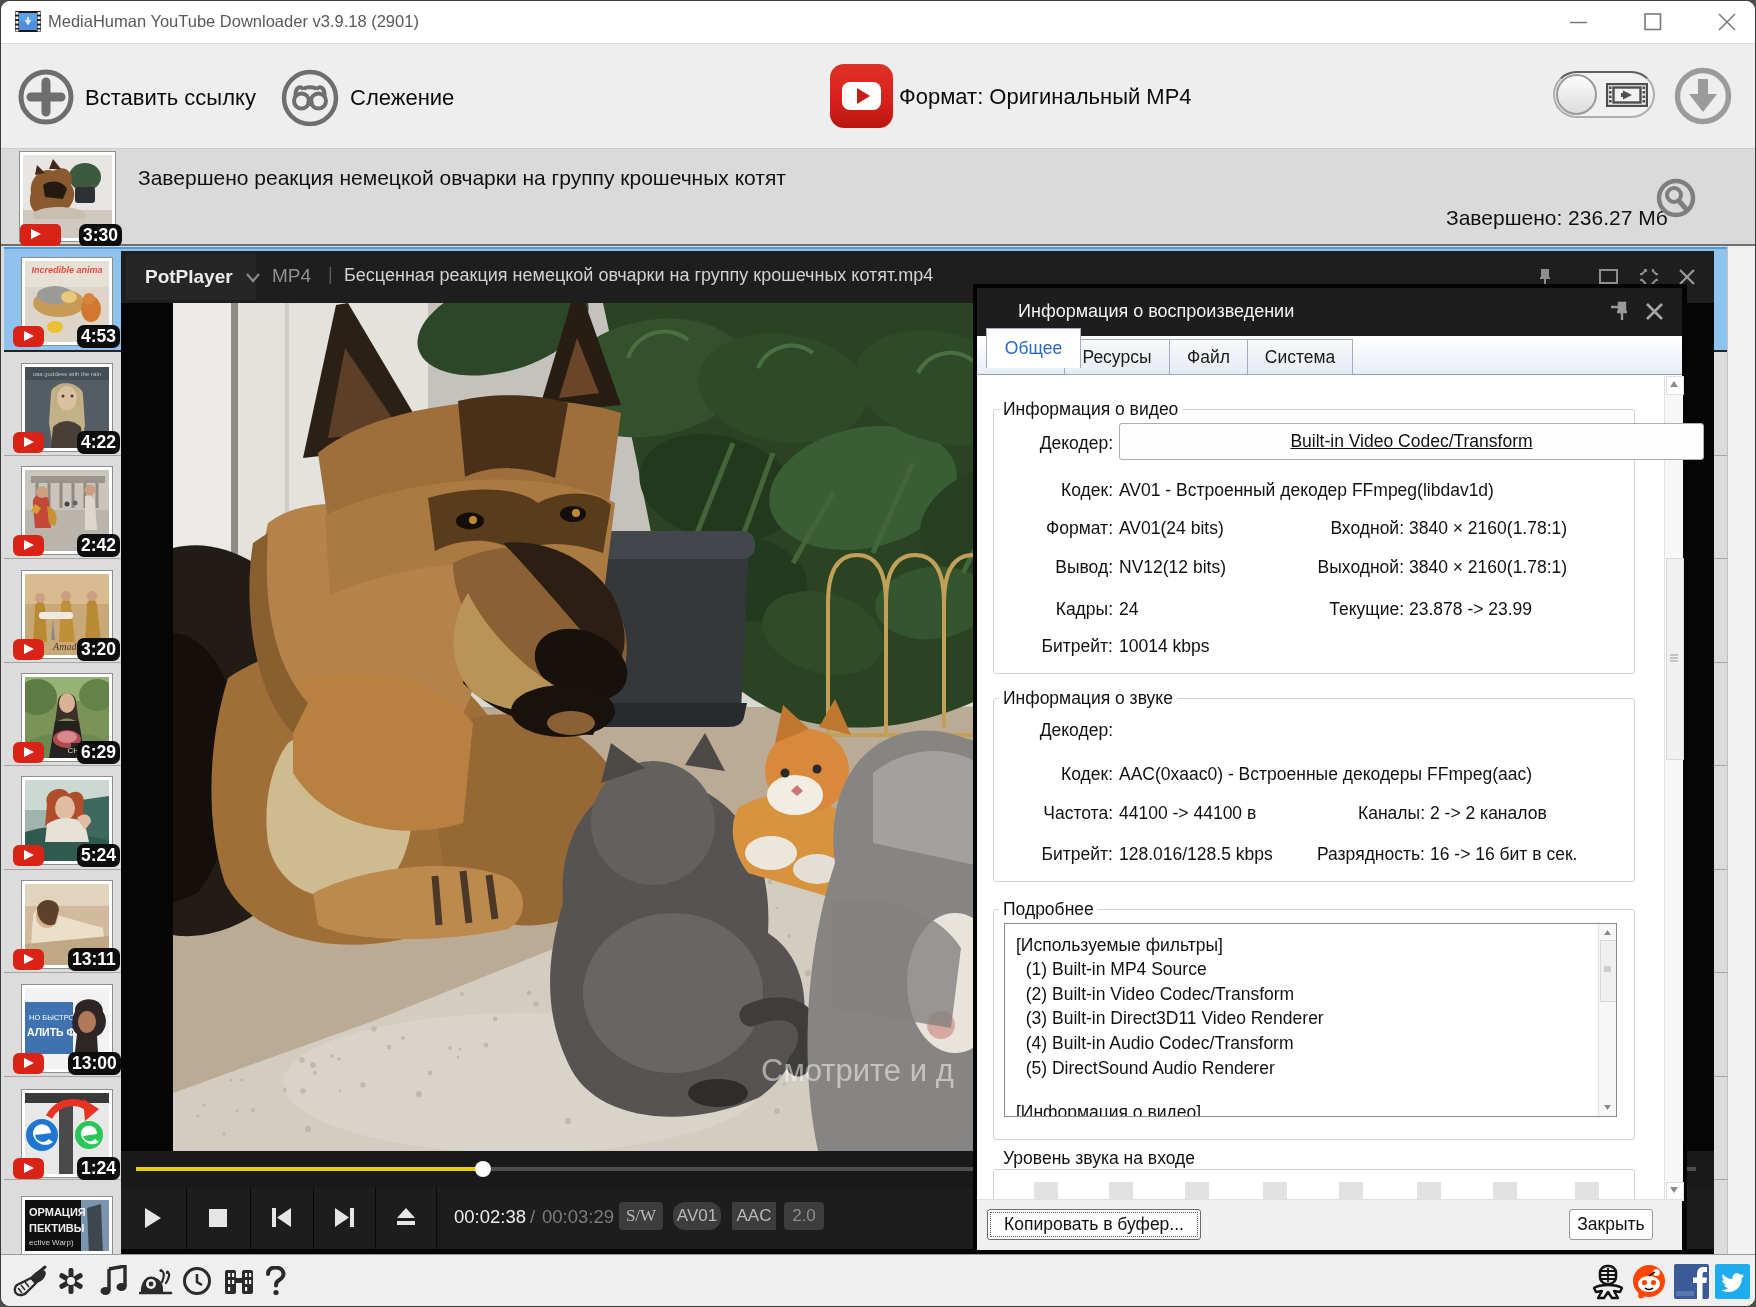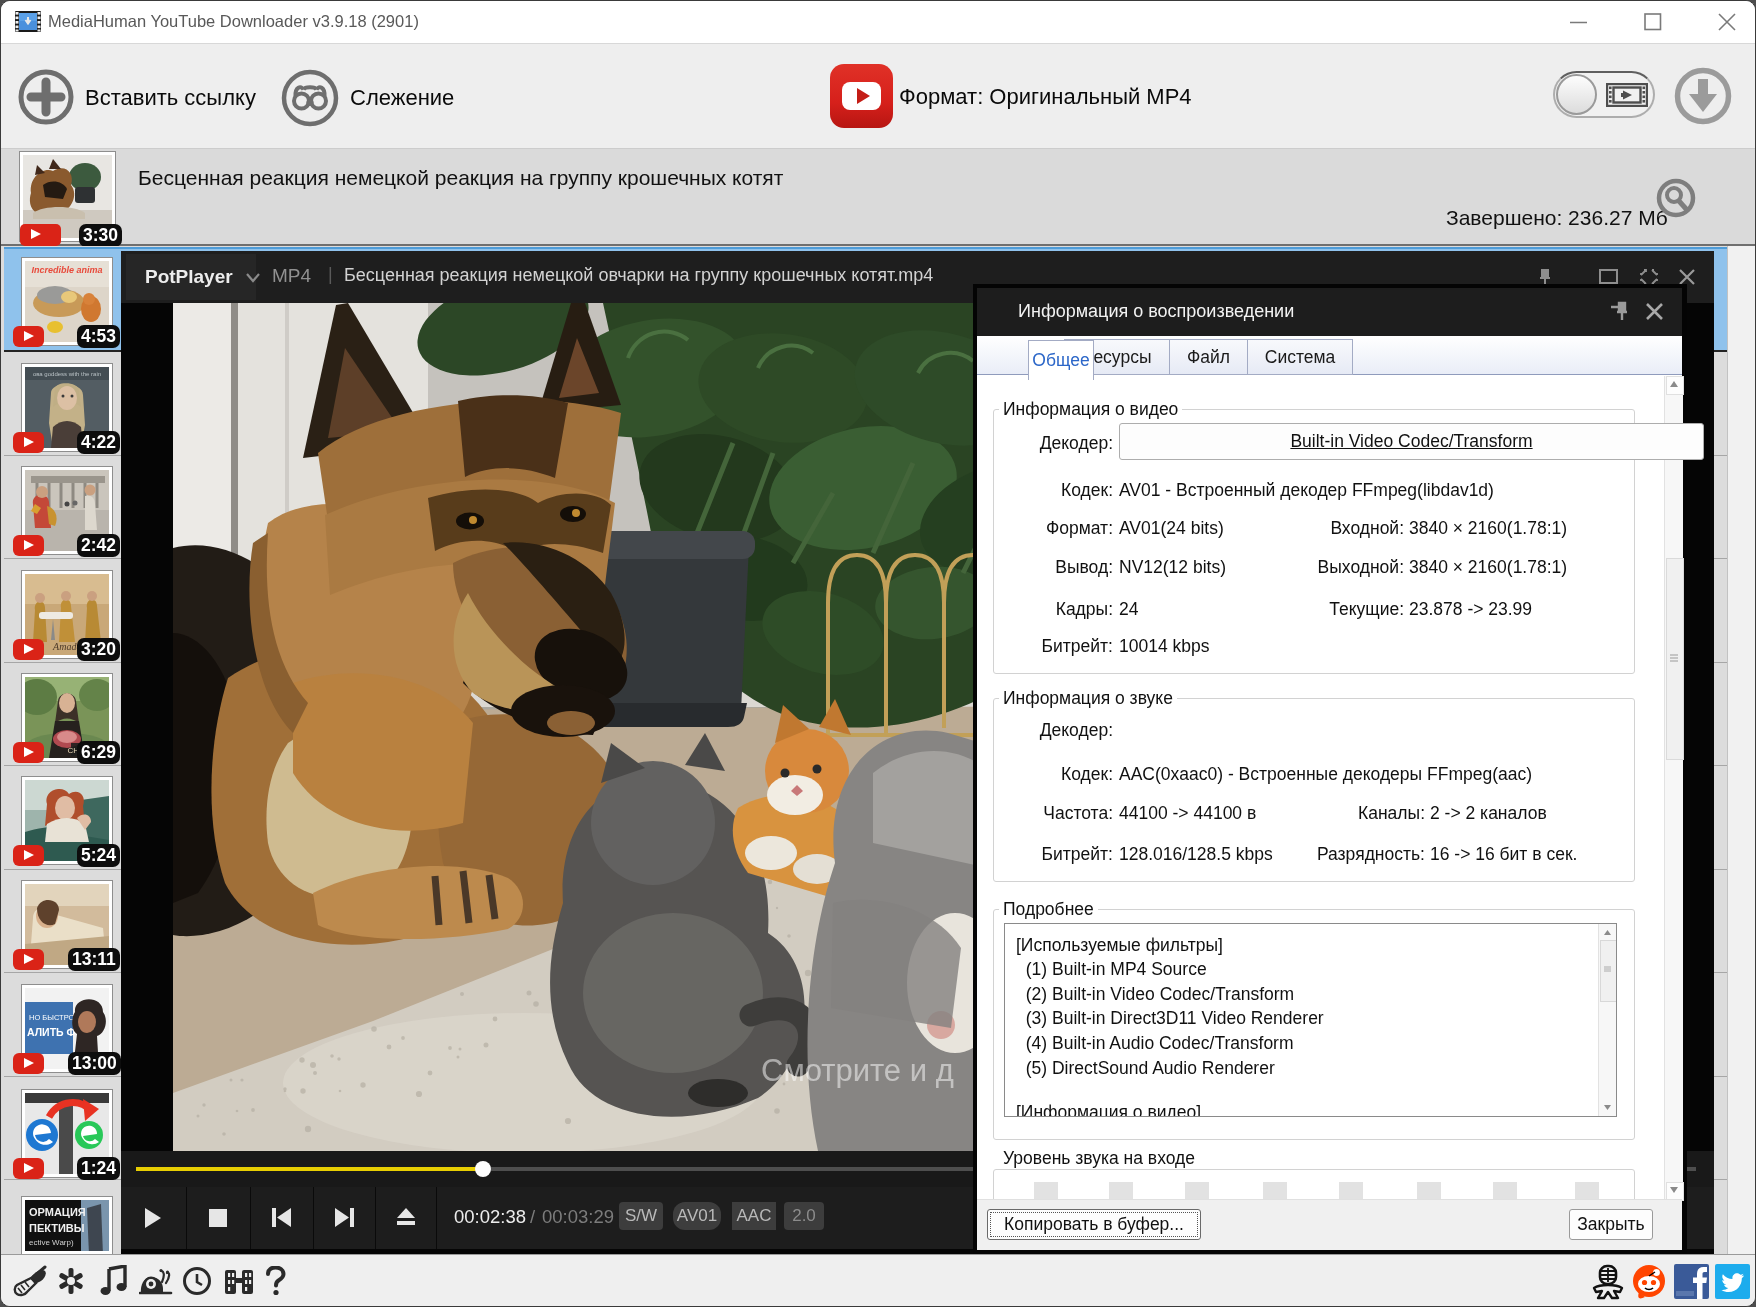--- a/index.html
+++ b/index.html
@@ -121,21 +121,21 @@
     <path d="M8 38 C6 22 20 12 30 16 C42 8 52 18 48 30 C56 40 48 56 36 58 L14 58 C6 54 6 44 8 38 Z" fill="#8a5a2e"></path>
     <path d="M26 14 L30 4 L38 14 Z" fill="#41281a"></path>
     <path d="M12 20 L14 10 L22 18 Z" fill="#41281a"></path>
     <path d="M20 30 C28 24 40 26 44 34 L40 44 L22 42 Z" fill="#241a12"></path>
     <path d="M10 58 C20 50 52 50 62 58 L62 64 L10 64 Z" fill="#c9bfae"></path>
    </svg>
   </div>
  </div>
  <div class="playbadge" style="left:19px;top:75px;width:41px;height:22px;border-radius:5px;"></div>
  <div class="durbadge" style="left:78px;top:75px;">3:30</div>
- <div class="abs dtext" style="left:137px;top:17px;font-size:21px;">Бесценная реакция немецкой реакция на группу крошечных котят</div>
+ <div class="abs dtext" style="left:137px;top:17px;font-size:21px;">Завершено реакция немецкой овчарки на группу крошечных котят</div>
  <div class="abs dtext" style="left:1445px;top:57px;font-size:21px;">Завершено: 236.27 Мб</div>
  <svg class="abs" style="left:1655px;top:29px" width="40" height="40" viewBox="0 0 40 40">
   <circle cx="20" cy="20" r="17" fill="none" stroke="#7e7e7e" stroke-width="4.5"></circle>
   <circle cx="18" cy="17" r="7" fill="none" stroke="#7e7e7e" stroke-width="4"></circle>
   <path d="M23 23 L31 32" stroke="#7e7e7e" stroke-width="5"></path>
  </svg>
 </div>
 <div id="plist">
  <div class="abs" style="left:1726px;top:0;width:28px;height:1008px;background:#f1f1f1;border-left:1px solid #c2c2c2;"></div>
  <div class="rowline" style="top:1px;height:105px;background:#8fc2ec;border-top:2px solid #4e9cd8;border-bottom:2px solid #242424;"></div>
@@ -565,39 +565,39 @@
           <path d="M16 0 h4 v19 h-4 Z" fill="#e6e6e6"></path>
           <path d="M1 0 L15 9.5 L1 19 Z" fill="#e6e6e6"></path>
         </svg>
   <svg class="abs" style="left:275px;top:20px" width="20" height="20" viewBox="0 0 20 20">
           <path d="M10 1 L19 11 L1 11 Z" fill="#e6e6e6"></path>
           <rect x="1" y="14" width="18" height="4" fill="#e6e6e6"></rect>
         </svg>
   <div class="abs" style="left:333px;top:19px;font-size:18.5px;color:#ededed;">00:02:38</div>
   <div class="abs" style="left:409px;top:19px;font-size:18.5px;color:#7c7c7c;">/</div>
   <div class="abs" style="left:421px;top:19px;font-size:18.5px;color:#7c7c7c;">00:03:29</div>
-  <div class="abs" style="left:498px;top:15px;width:44px;height:28px;background:#3d3d3d;border-radius:4px;color:#b9b9b9;font-size:17px;text-align:center;line-height:28px;">S/W</div>
+  <div class="abs" style="left:498px;top:15px;width:44px;height:28px;background:#3d3d3d;border-radius:4px;color:#b9b9b9;font-size:17px;text-align:center;line-height:28px;font-family:Liberation Serif, serif;">S/W</div>
   <div class="abs" style="left:552px;top:15px;width:48px;height:28px;background:#3d3d3d;border-radius:12px;color:#b9b9b9;font-size:17px;text-align:center;line-height:28px;">AV01</div>
   <div class="abs" style="left:611px;top:15px;width:44px;height:28px;background:#3d3d3d;border-radius:0;color:#b9b9b9;font-size:17px;text-align:center;line-height:28px;">AAC</div>
   <div class="abs" style="left:663px;top:15px;width:40px;height:28px;background:#3d3d3d;border-radius:4px;color:#8c8c8c;font-size:17px;text-align:center;line-height:28px;">2.0</div>
  </div>
 </div>
 <div id="dlg">
       <div id="dlgc">
  <div class="abs" style="left:0;top:0;width:705px;height:48px;background:#1d1d1d;">
   <div class="abs" style="left:28px;top:13px;font-size:18px;font-weight:normal;color:#f2f2f2;margin-left:13px;">Информация о воспроизведении</div>
   <svg class="abs" style="left:632px;top:13px" width="24" height="22" viewBox="0 0 24 22">
             <path d="M10 2 L16 2 L16 11 L10 11 Z M8 11 L18 11 M13 11 L13 19 M2 6 L10 6" stroke="#9a9a9a" stroke-width="2.4" fill="#9a9a9a"></path>
           </svg>
   <svg class="abs" style="left:668px;top:14px" width="19" height="19" viewBox="0 0 19 19">
             <path d="M2 2 L17 17 M17 2 L2 17" stroke="#a8a8a8" stroke-width="2.6"></path>
           </svg>
  </div>
  <div class="abs" style="left:0;top:48px;width:705px;height:39px;background:linear-gradient(#ffffff,#e9edf7);border-bottom:1px solid #8f9bbc;box-sizing:border-box;"></div>
- <div class="tab" style="left:9px;top:52px;width:66px;height:40px;background:#fff;border-bottom:none;color:#2b66c8;line-height:38px;z-index:3;margin-left:42px;">Общее</div>
+ <div class="tab" style="left:9px;top:40px;width:95px;height:40px;background:#fff;border-bottom:none;color:#2b66c8;line-height:38px;z-index:3;">Общее</div>
  <div class="tab" style="left:87px;top:51px;width:106px;height:36px;background:linear-gradient(#f8f9fc,#e6eaf5);color:#1a1a1a;line-height:34px;">Ресурсы</div>
  <div class="tab" style="left:192px;top:51px;width:79px;height:36px;background:linear-gradient(#f8f9fc,#e6eaf5);color:#1a1a1a;line-height:34px;">Файл</div>
  <div class="tab" style="left:270px;top:51px;width:106px;height:36px;background:linear-gradient(#f8f9fc,#e6eaf5);color:#1a1a1a;line-height:34px;">Система</div>
 
  <div class="abs" style="left:687px;top:88px;width:18px;height:823px;background:#f7f7f7;border-left:1px solid #e2e2e2;">
   <div class="abs" style="left:1px;top:0px;width:16px;height:17px;background:#fdfdfd;border:1px solid #e0e0e0;"></div>
   <svg class="abs" style="left:4px;top:4px" width="10" height="8">
             <path d="M5 1 L9 7 L1 7 Z" fill="#8a8a8a"></path>
           </svg>
   <div class="abs" style="left:1px;top:182px;width:16px;height:200px;background:#f0f0f0;border:1px solid #dadada;"></div>

